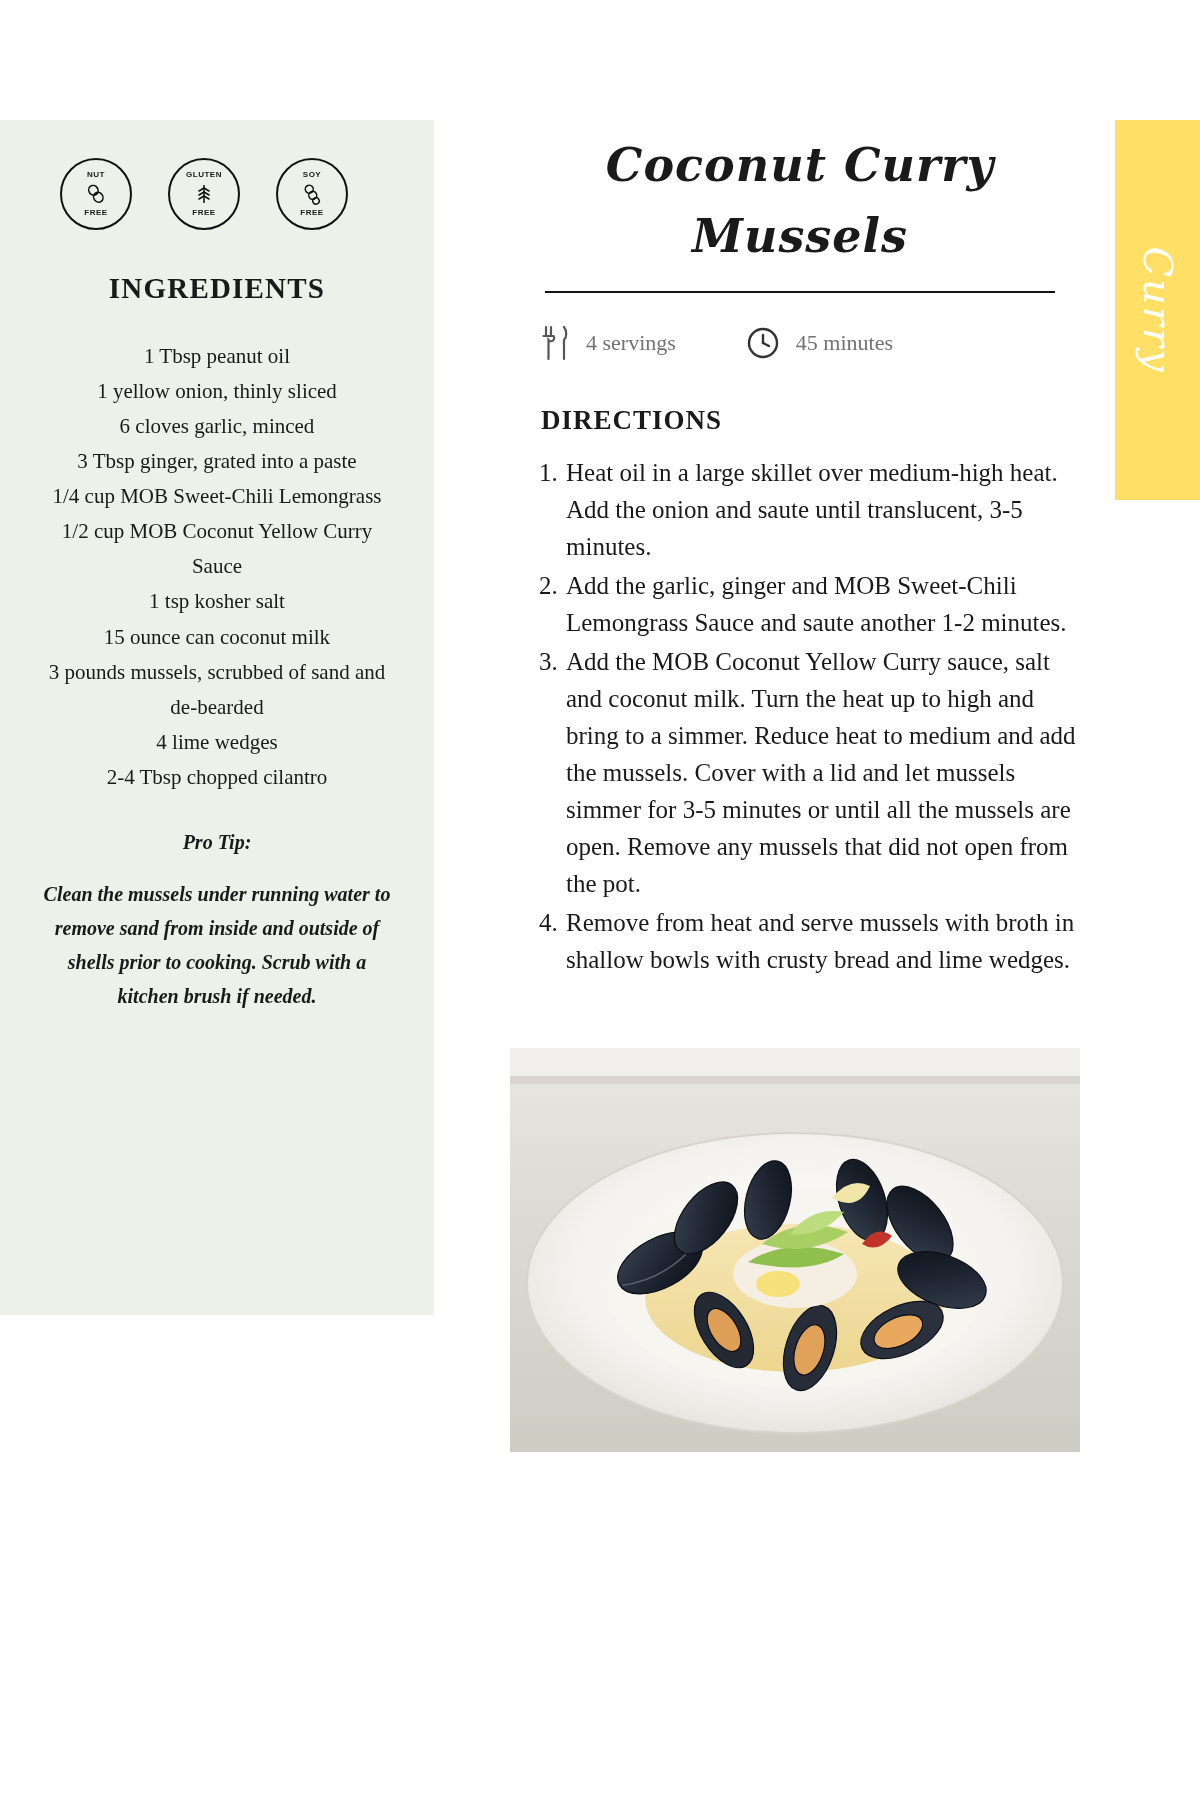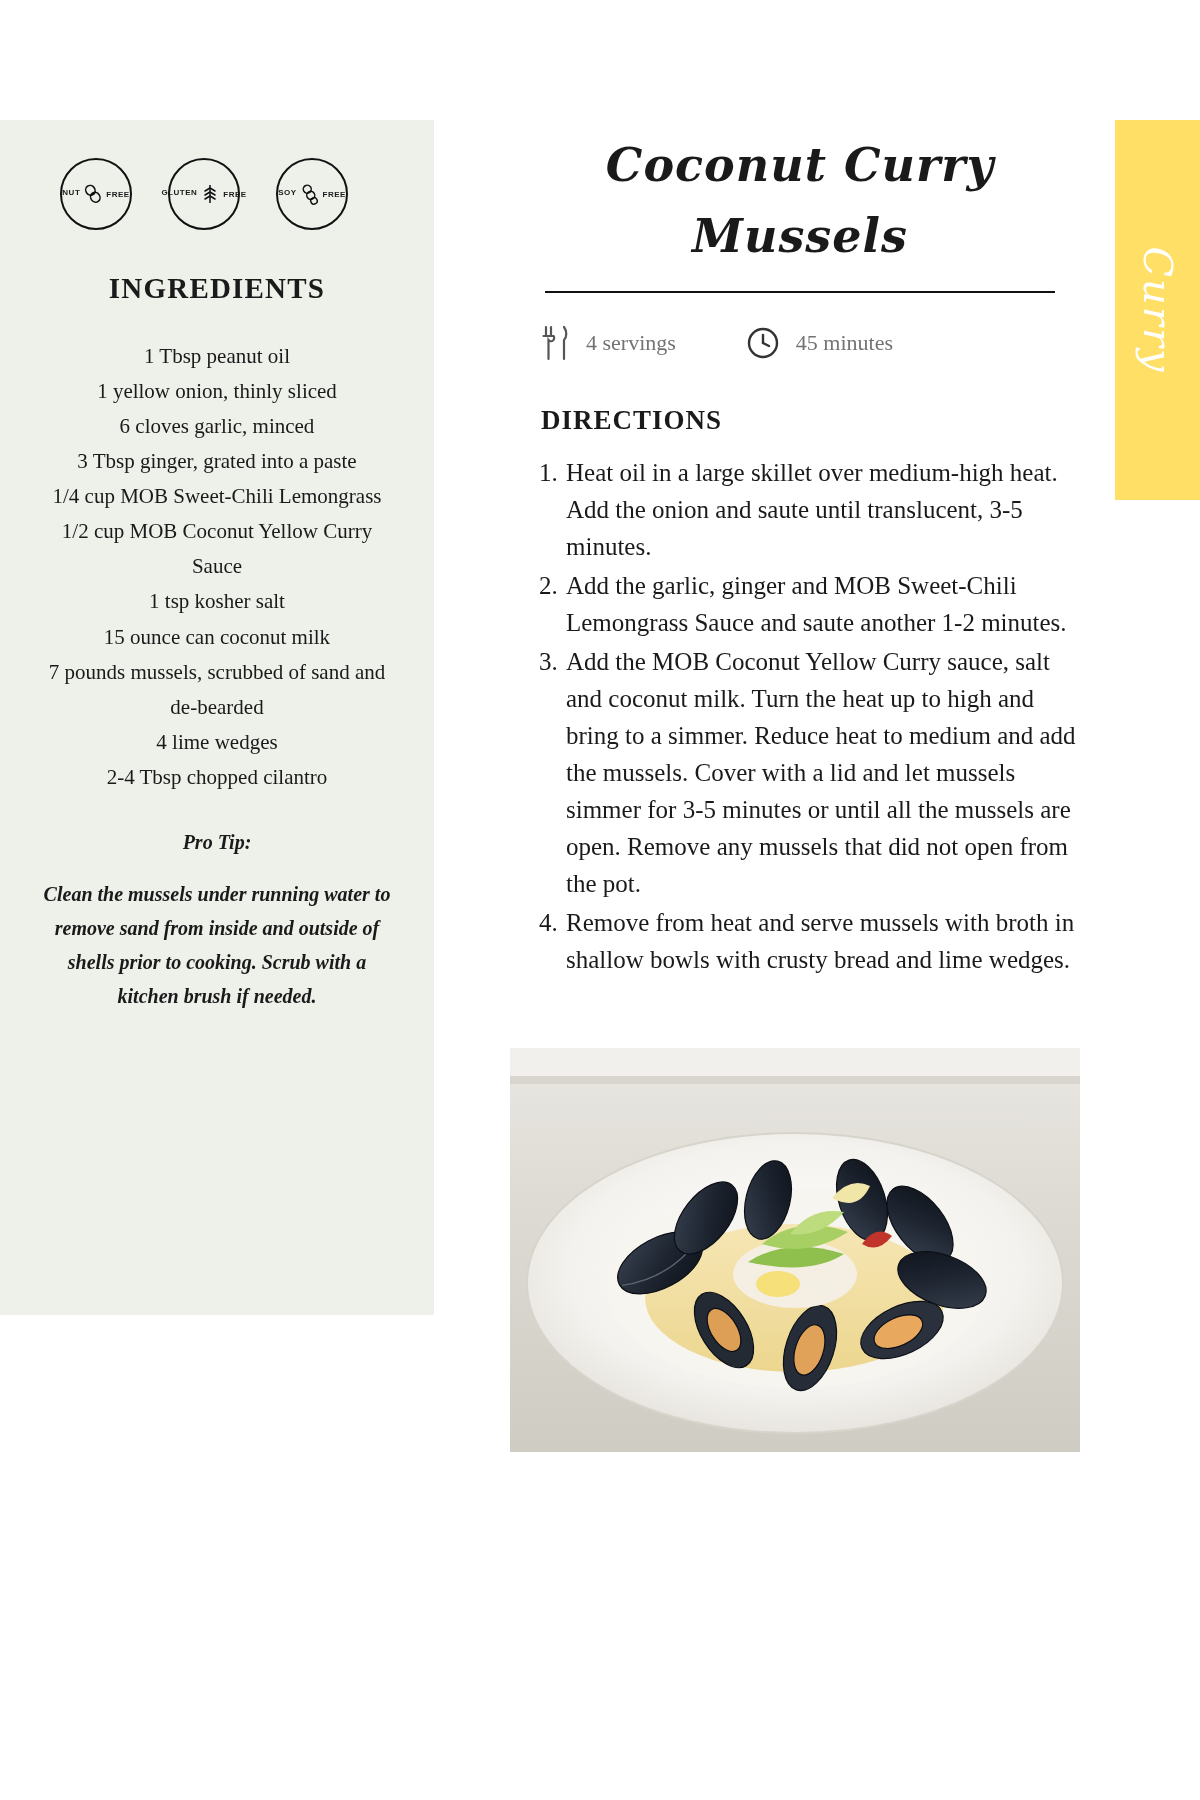--- a/index.html
+++ b/index.html
@@ -38,21 +38,21 @@
     margin-bottom: 42px;
   }
   .badge {
     width: 72px;
     height: 72px;
     border-radius: 50%;
     border: 2.5px solid #111;
     position: relative;
     box-sizing: border-box;
     display: flex;
-    flex-direction: row;
+    flex-direction: column;
     align-items: center;
     justify-content: center;
   }
   .badge .badge-top {
     font-family: "Liberation Sans", sans-serif;
     font-size: 8px;
     font-weight: bold;
     letter-spacing: 0.5px;
     line-height: 1;
     margin-bottom: 2px;
@@ -248,21 +248,21 @@
 
   <ul class="ing-list">
     <li>1 Tbsp peanut oil</li>
     <li>1 yellow onion, thinly sliced</li>
     <li>6 cloves garlic, minced</li>
     <li>3 Tbsp ginger, grated into a paste</li>
     <li>1/4 cup MOB Sweet-Chili Lemongrass</li>
     <li>1/2 cup MOB Coconut Yellow Curry Sauce</li>
     <li>1 tsp kosher salt</li>
     <li>15 ounce can coconut milk</li>
-    <li>7 pounds mussels, scrubbed of sand and de-bearded</li>
+    <li>3 pounds mussels, scrubbed of sand and de-bearded</li>
     <li>4 lime wedges</li>
     <li>2-4 Tbsp chopped cilantro</li>
   </ul>
 
   <div class="pro-tip-head">Pro Tip:</div>
   <div class="pro-tip-body">Clean the mussels under running water to remove sand from inside and outside of shells prior to cooking. Scrub with a kitchen brush if needed.</div>
 </div>
 
 <div class="yellow-tab">
   <span class="tab-text">Curry</span>

